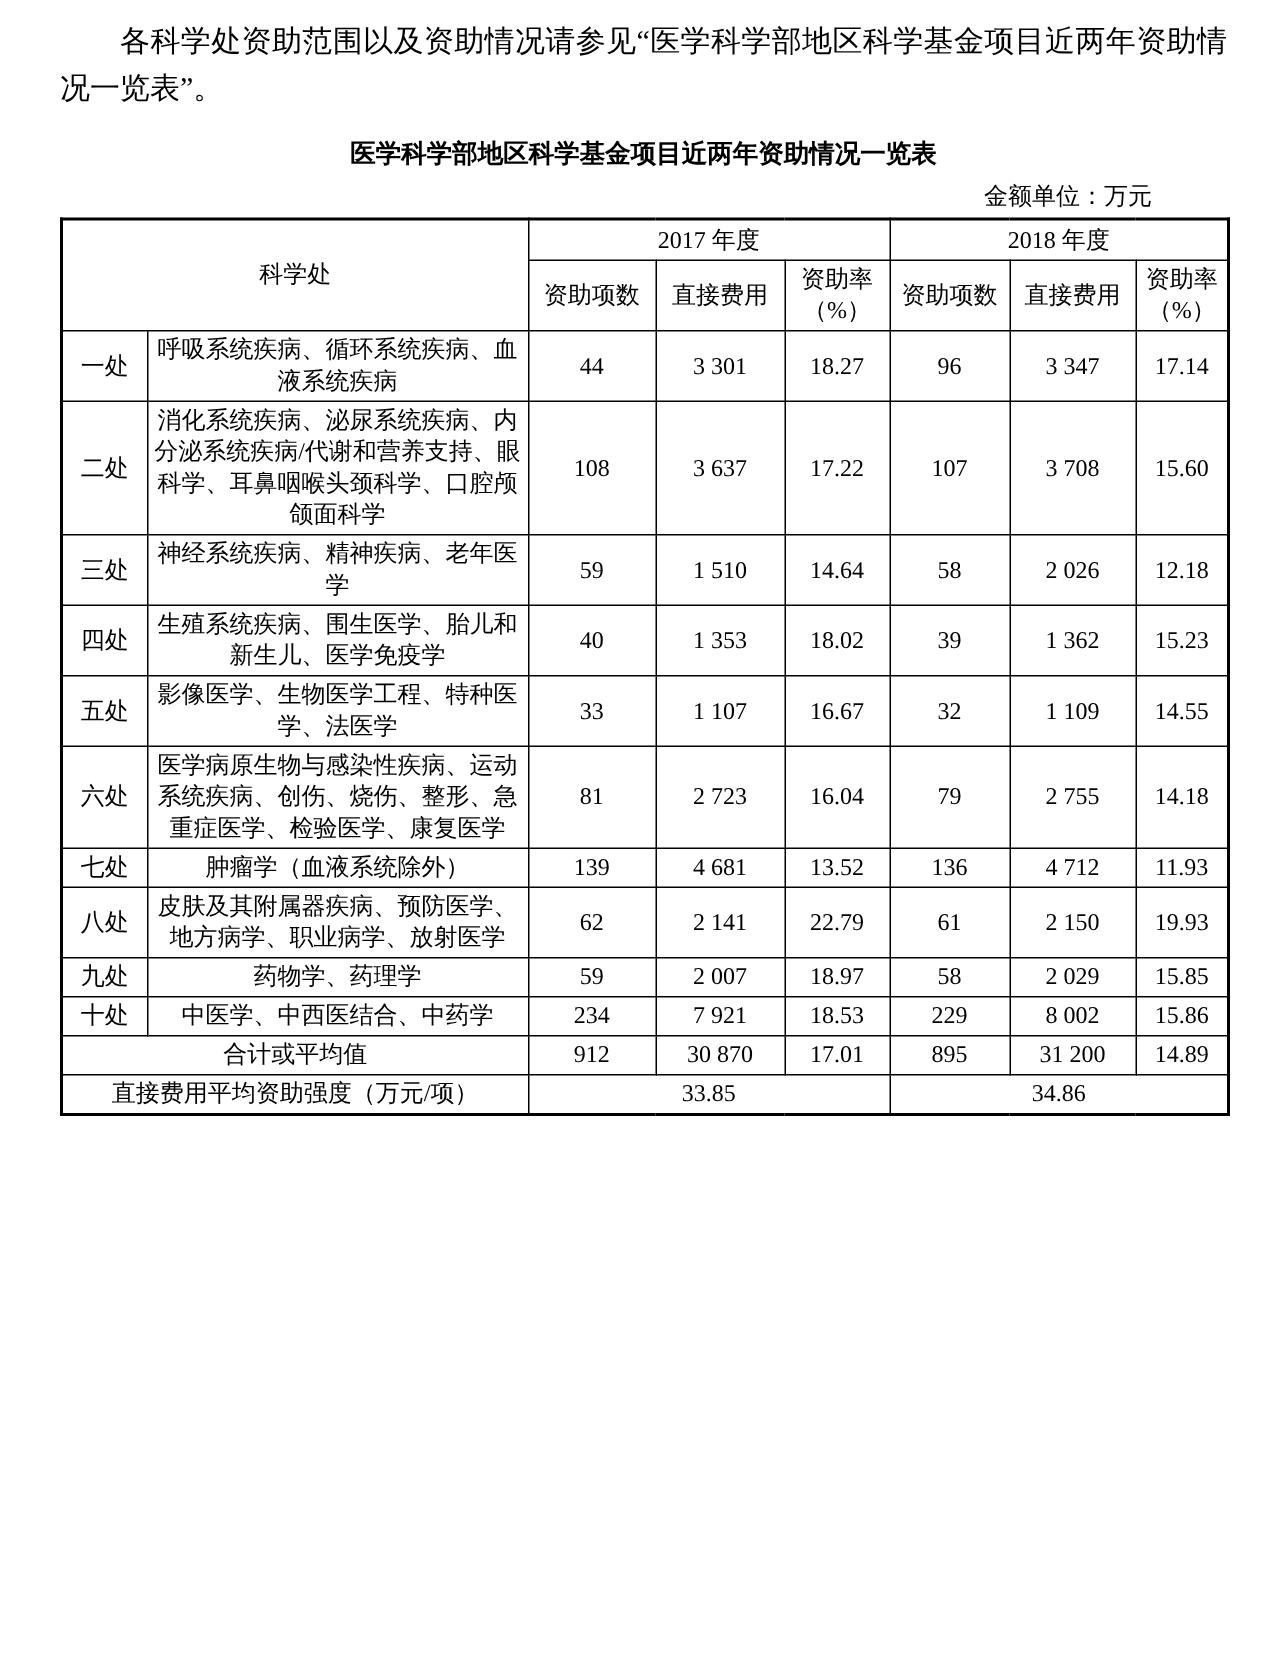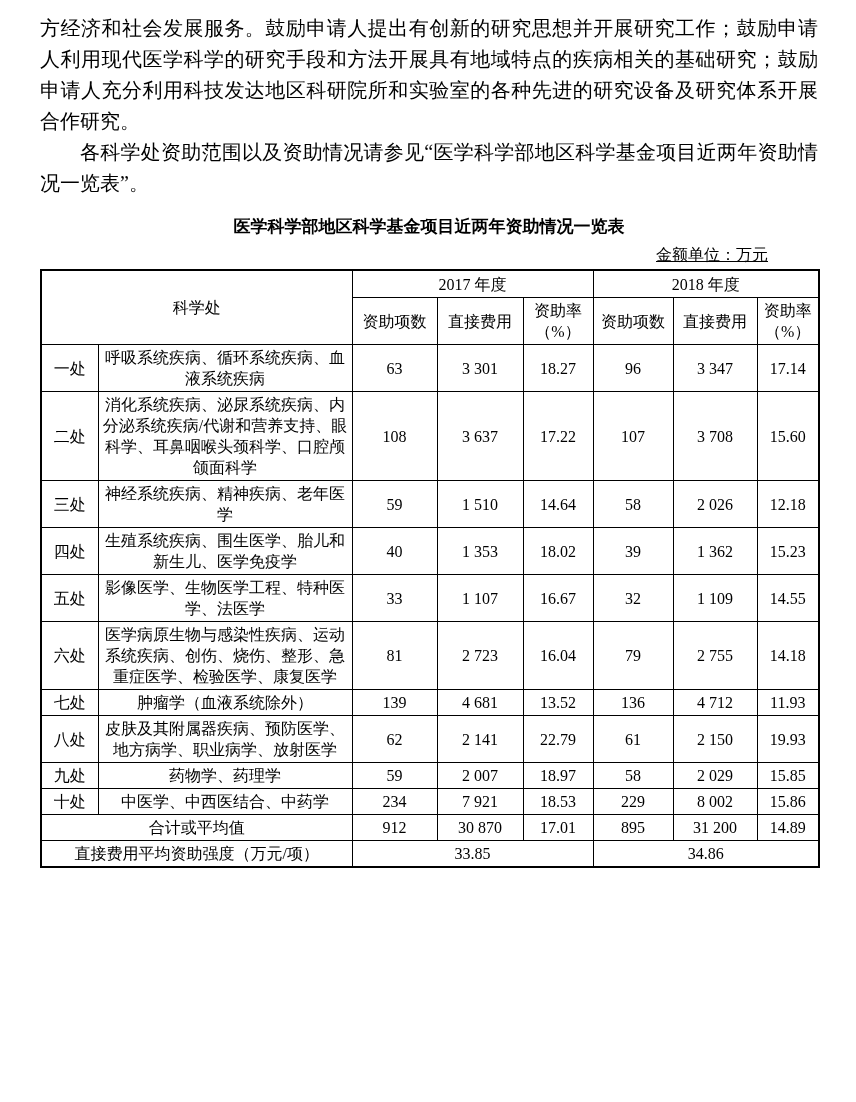--- a/index.html
+++ b/index.html
@@ -33,21 +33,20 @@
     font-size: 17px;
     font-weight: bold;
     text-align: center;
     font-family: Liberation Mono, monospace;
   }
   .unit-note {
     margin: 7px 0 3px 0;
     padding-right: 50px;
     font-size: 16px;
     text-align: right;
-    text-decoration: underline;
   }
   table.fund {
     width: 778px;
     border-collapse: collapse;
     table-layout: fixed;
   }
   table.fund th, table.fund td {
     border: 1px solid #000000;
     font-size: 16px;
     font-weight: normal;
@@ -65,21 +64,20 @@
     padding: 2px 6px;
   }
   td.office, td.num, td.label-cell, td.span-num { padding: 2px 2px; }
 </style>
 </head>
 <body>
 
 <div class="page">
 
   <div id="paragraphs">
-      <p class="para">方经济和社会发展服务。鼓励申请人提出有创新的研究思想并开展研究工作；鼓励申请人利用现代医学科学的研究手段和方法开展具有地域特点的疾病相关的基础研究；鼓励申请人充分利用科技发达地区科研院所和实验室的各种先进的研究设备及研究体系开展合作研究。</p>
       <p class="para indent">各科学处资助范围以及资助情况请参见“医学科学部地区科学基金项目近两年资助情况一览表”。</p>
     </div>
 
   <div class="table-title">医学科学部地区科学基金项目近两年资助情况一览表</div>
 
   <div class="unit-note">金额单位：万元</div>
 
   <table class="fund">
     <colgroup>
       <col style="width:57px">
@@ -103,21 +101,21 @@
           <th class="subhead">资助率（%）</th>
           <th class="subhead">资助项数</th>
           <th class="subhead">直接费用</th>
           <th class="subhead">资助率（%）</th>
         </tr>
     </thead>
     <tbody id="table-body">
         <tr>
           <td class="office">一处</td>
           <td class="scope">呼吸系统疾病、循环系统疾病、血液系统疾病</td>
-          <td class="num">63</td>
+          <td class="num">44</td>
           <td class="num">3 301</td>
           <td class="num">18.27</td>
           <td class="num">96</td>
           <td class="num">3 347</td>
           <td class="num">17.14</td>
         </tr>
         <tr>
           <td class="office">二处</td>
           <td class="scope">消化系统疾病、泌尿系统疾病、内分泌系统疾病/代谢和营养支持、眼科学、耳鼻咽喉头颈科学、口腔颅颌面科学</td>
           <td class="num">108</td>

